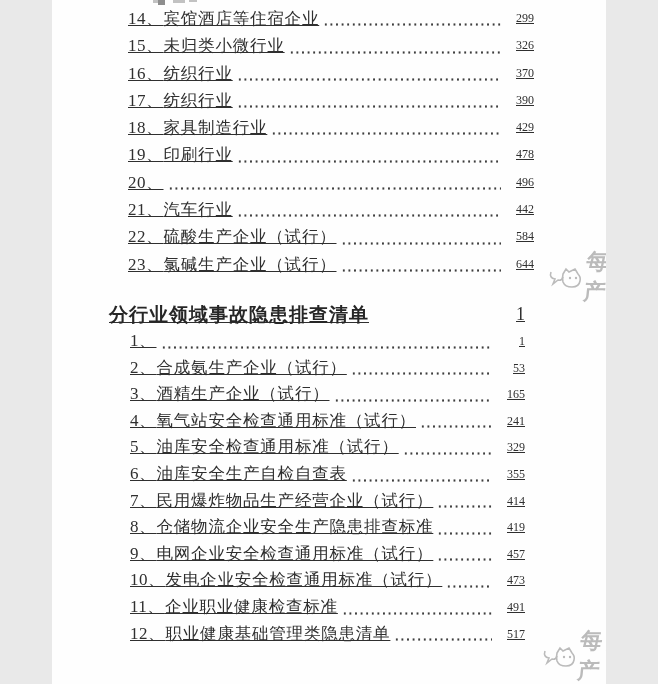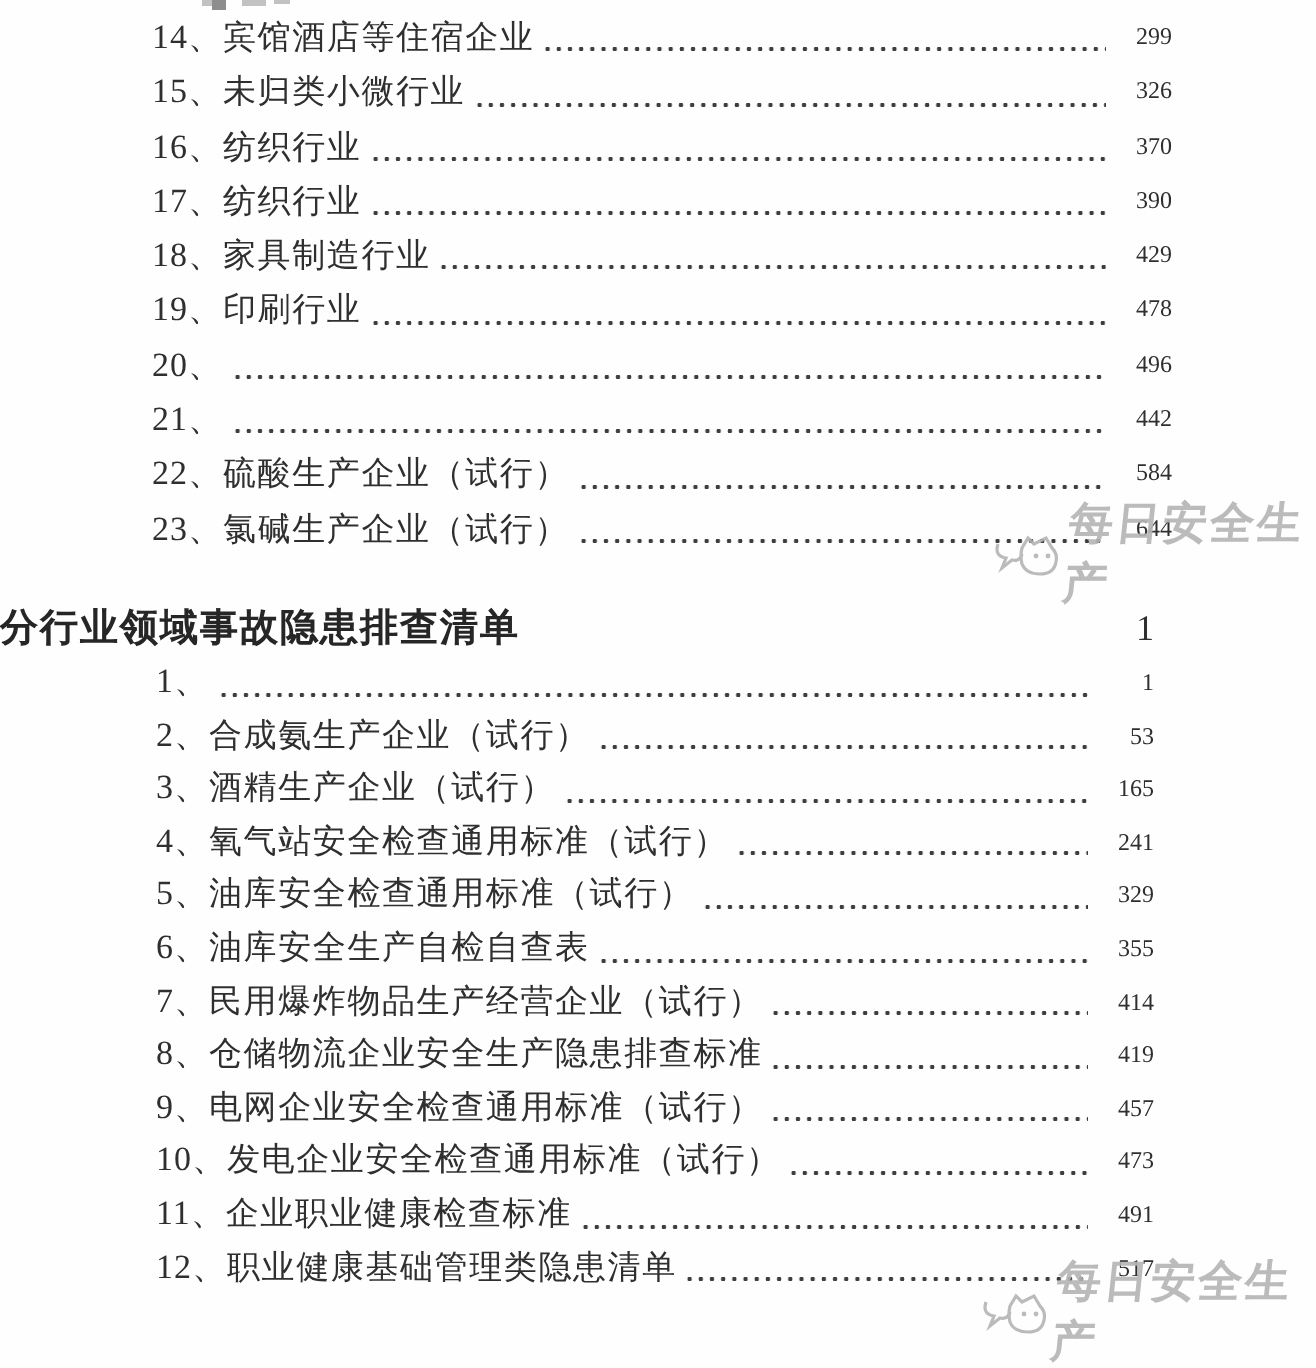--- a/index.html
+++ b/index.html
@@ -1,23 +1,24 @@
 <!DOCTYPE html>
 <html><head>
 <meta charset="utf-8">
 <style>
   html,body{margin:0;padding:0;background:#e9e9e9;}
   .page{
     position:relative;
-    width:658px;height:684px;
+    width:554px;height:684px;
     margin:0 auto;
     background:#fefefe;
     overflow:hidden;
     font-family:"Liberation Serif","DejaVu Serif",serif;
     color:#2f2f2f;
+    text-decoration:underline;
   }
 
   
   .toc-section{position:relative;}
   #section-a{margin-top:5px;}
   .row{
     display:flex;
     align-items:stretch;
     white-space:nowrap;
   }
@@ -47,21 +48,21 @@
     text-align:right;
     min-width:30px;
   }
 
   
   .section-gap{height:23px;}
   .heading-row{
     display:flex;
     align-items:center;
     height:27px;line-height:27px;
-    padding-right:81px;
+    padding-left:57px;padding-right:81px;
     white-space:nowrap;
   }
   .heading-row .h-title{
     font-weight:bold;
     font-size:19px;
     letter-spacing:1px;
     color:#262626;
     flex:0 0 auto;
   }
   .heading-row .pg{
@@ -154,20 +155,21 @@
   </div>
 
   <div class="row">
     <span class="num">20、</span>
     <span class="dots"></span>
     <span class="pg">496</span>
   </div>
 
   <div class="row">
     <span class="num">21、</span>
+    <span class="title">汽车行业</span>
     <span class="dots"></span>
     <span class="pg">442</span>
   </div>
 
   <div class="row">
     <span class="num">22、</span>
     <span class="title">硫酸生产企业（试行）</span>
     <span class="dots"></span>
     <span class="pg">584</span>
   </div>

